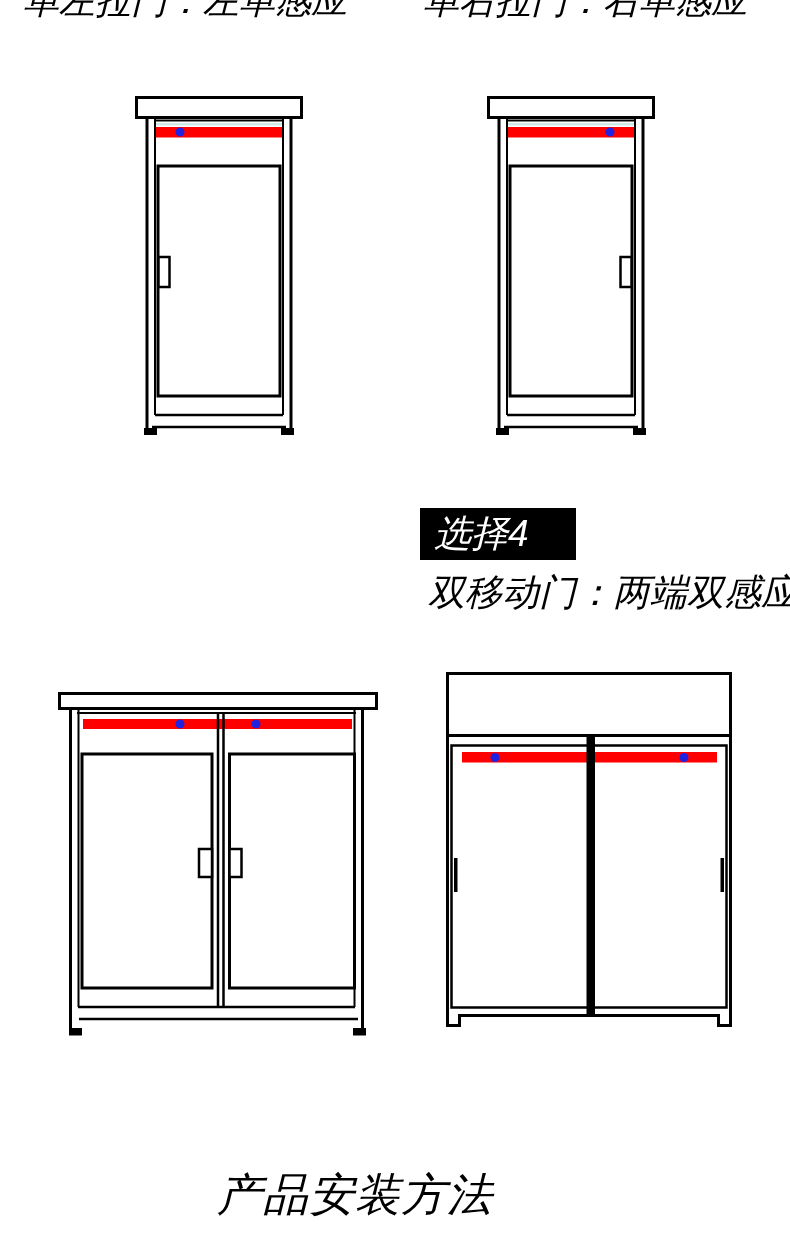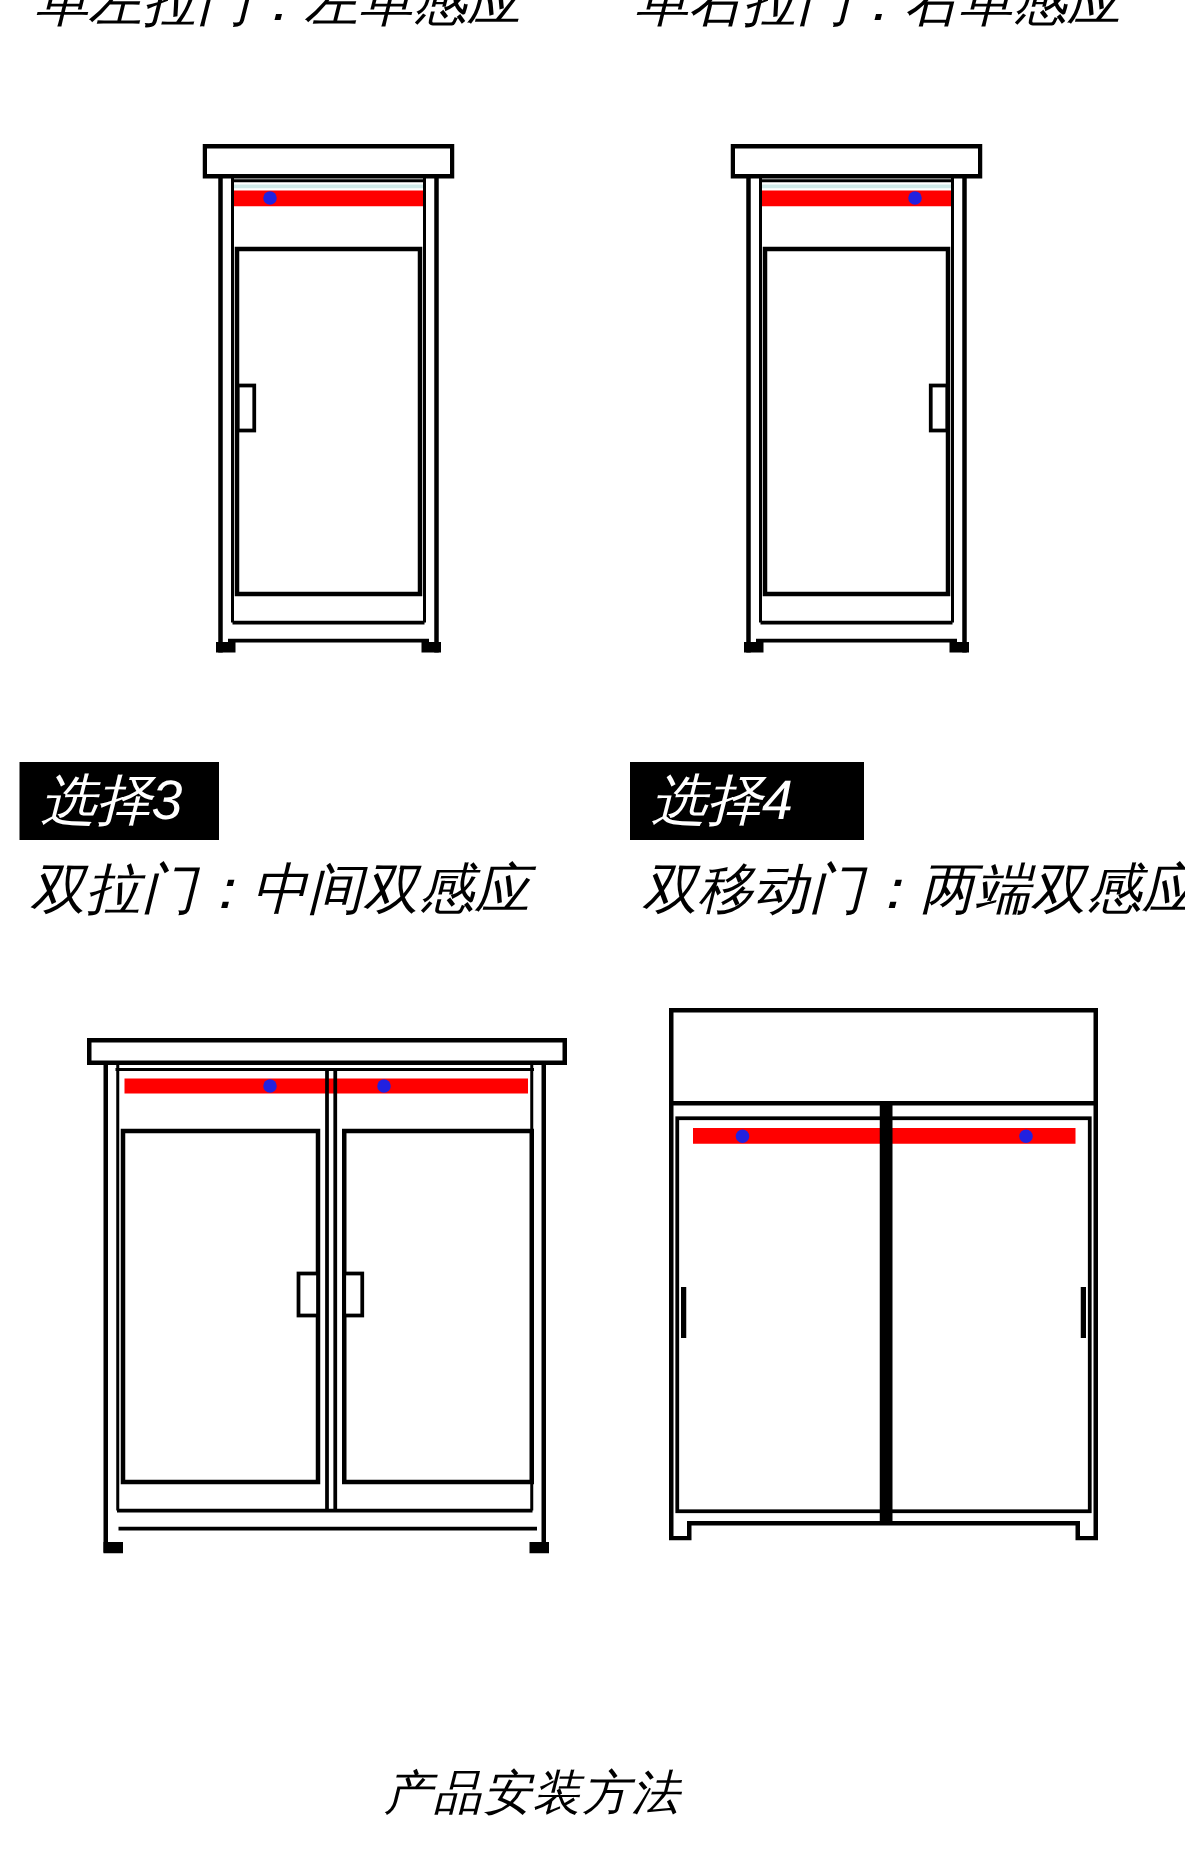--- a/index.html
+++ b/index.html
@@ -54,21 +54,21 @@
     font-weight:400;
   }
   .option-caption.c3{left:20px;}
   .option-caption.c4{left:428px;}
   .footer-title{
     position:absolute;
     top:1171px;
     left:0;
     width:710px;
     text-align:center;
-    font-size:32px;
+    font-size:45px;
     line-height:48px;
     font-weight:300;
     letter-spacing:1px;
   }
   svg line, svg path, svg rect.stroked{stroke:var(--line);}
 </style>
 </head>
 <body>
 
 <div class="page">
@@ -111,23 +111,21 @@
       <rect x="21" y="31" width="126" height="10.5" fill="var(--led_strip)"></rect>
       <circle cx="45" cy="36" r="4.5" fill="var(--sensor_dot)"></circle>
       <rect class="stroked" x="23" y="70" width="122" height="230" fill="#fff" stroke-width="3"></rect>
       <rect class="stroked" x="23.5" y="161" width="11" height="30" fill="#fff" stroke-width="2.5"></rect>
       <rect x="9" y="332" width="13" height="7" fill="var(--line)"></rect>
       <rect x="146" y="332" width="13" height="7" fill="var(--line)"></rect>
       <rect class="stroked" x="1.5" y="1.5" width="165" height="20" fill="#fff" stroke-width="3"></rect>
     </g>
   </svg>
 
-  <div class="option-label l3">选择3</div>
   <div class="option-label l4">选择4</div>
-  <div class="option-caption c3">双拉门：中间双感应</div>
   <div class="option-caption c4">双移动门：两端双感应</div>
 
   <svg class="cab" style="left:58px;top:692px;" width="320" height="344" viewBox="0 0 320 344">
     <g stroke="var(--line)" fill="none">
       <line x1="12.5" y1="17" x2="12.5" y2="343" stroke-width="3"></line>
       <line x1="304.5" y1="17" x2="304.5" y2="343" stroke-width="3"></line>
       <line x1="20.5" y1="17" x2="20.5" y2="315" stroke-width="2"></line>
       <line x1="296.5" y1="17" x2="296.5" y2="315" stroke-width="2"></line>
       <line x1="19" y1="21" x2="298" y2="21" stroke-width="2"></line>
       <line x1="20" y1="315" x2="297" y2="315" stroke-width="2.5"></line>

